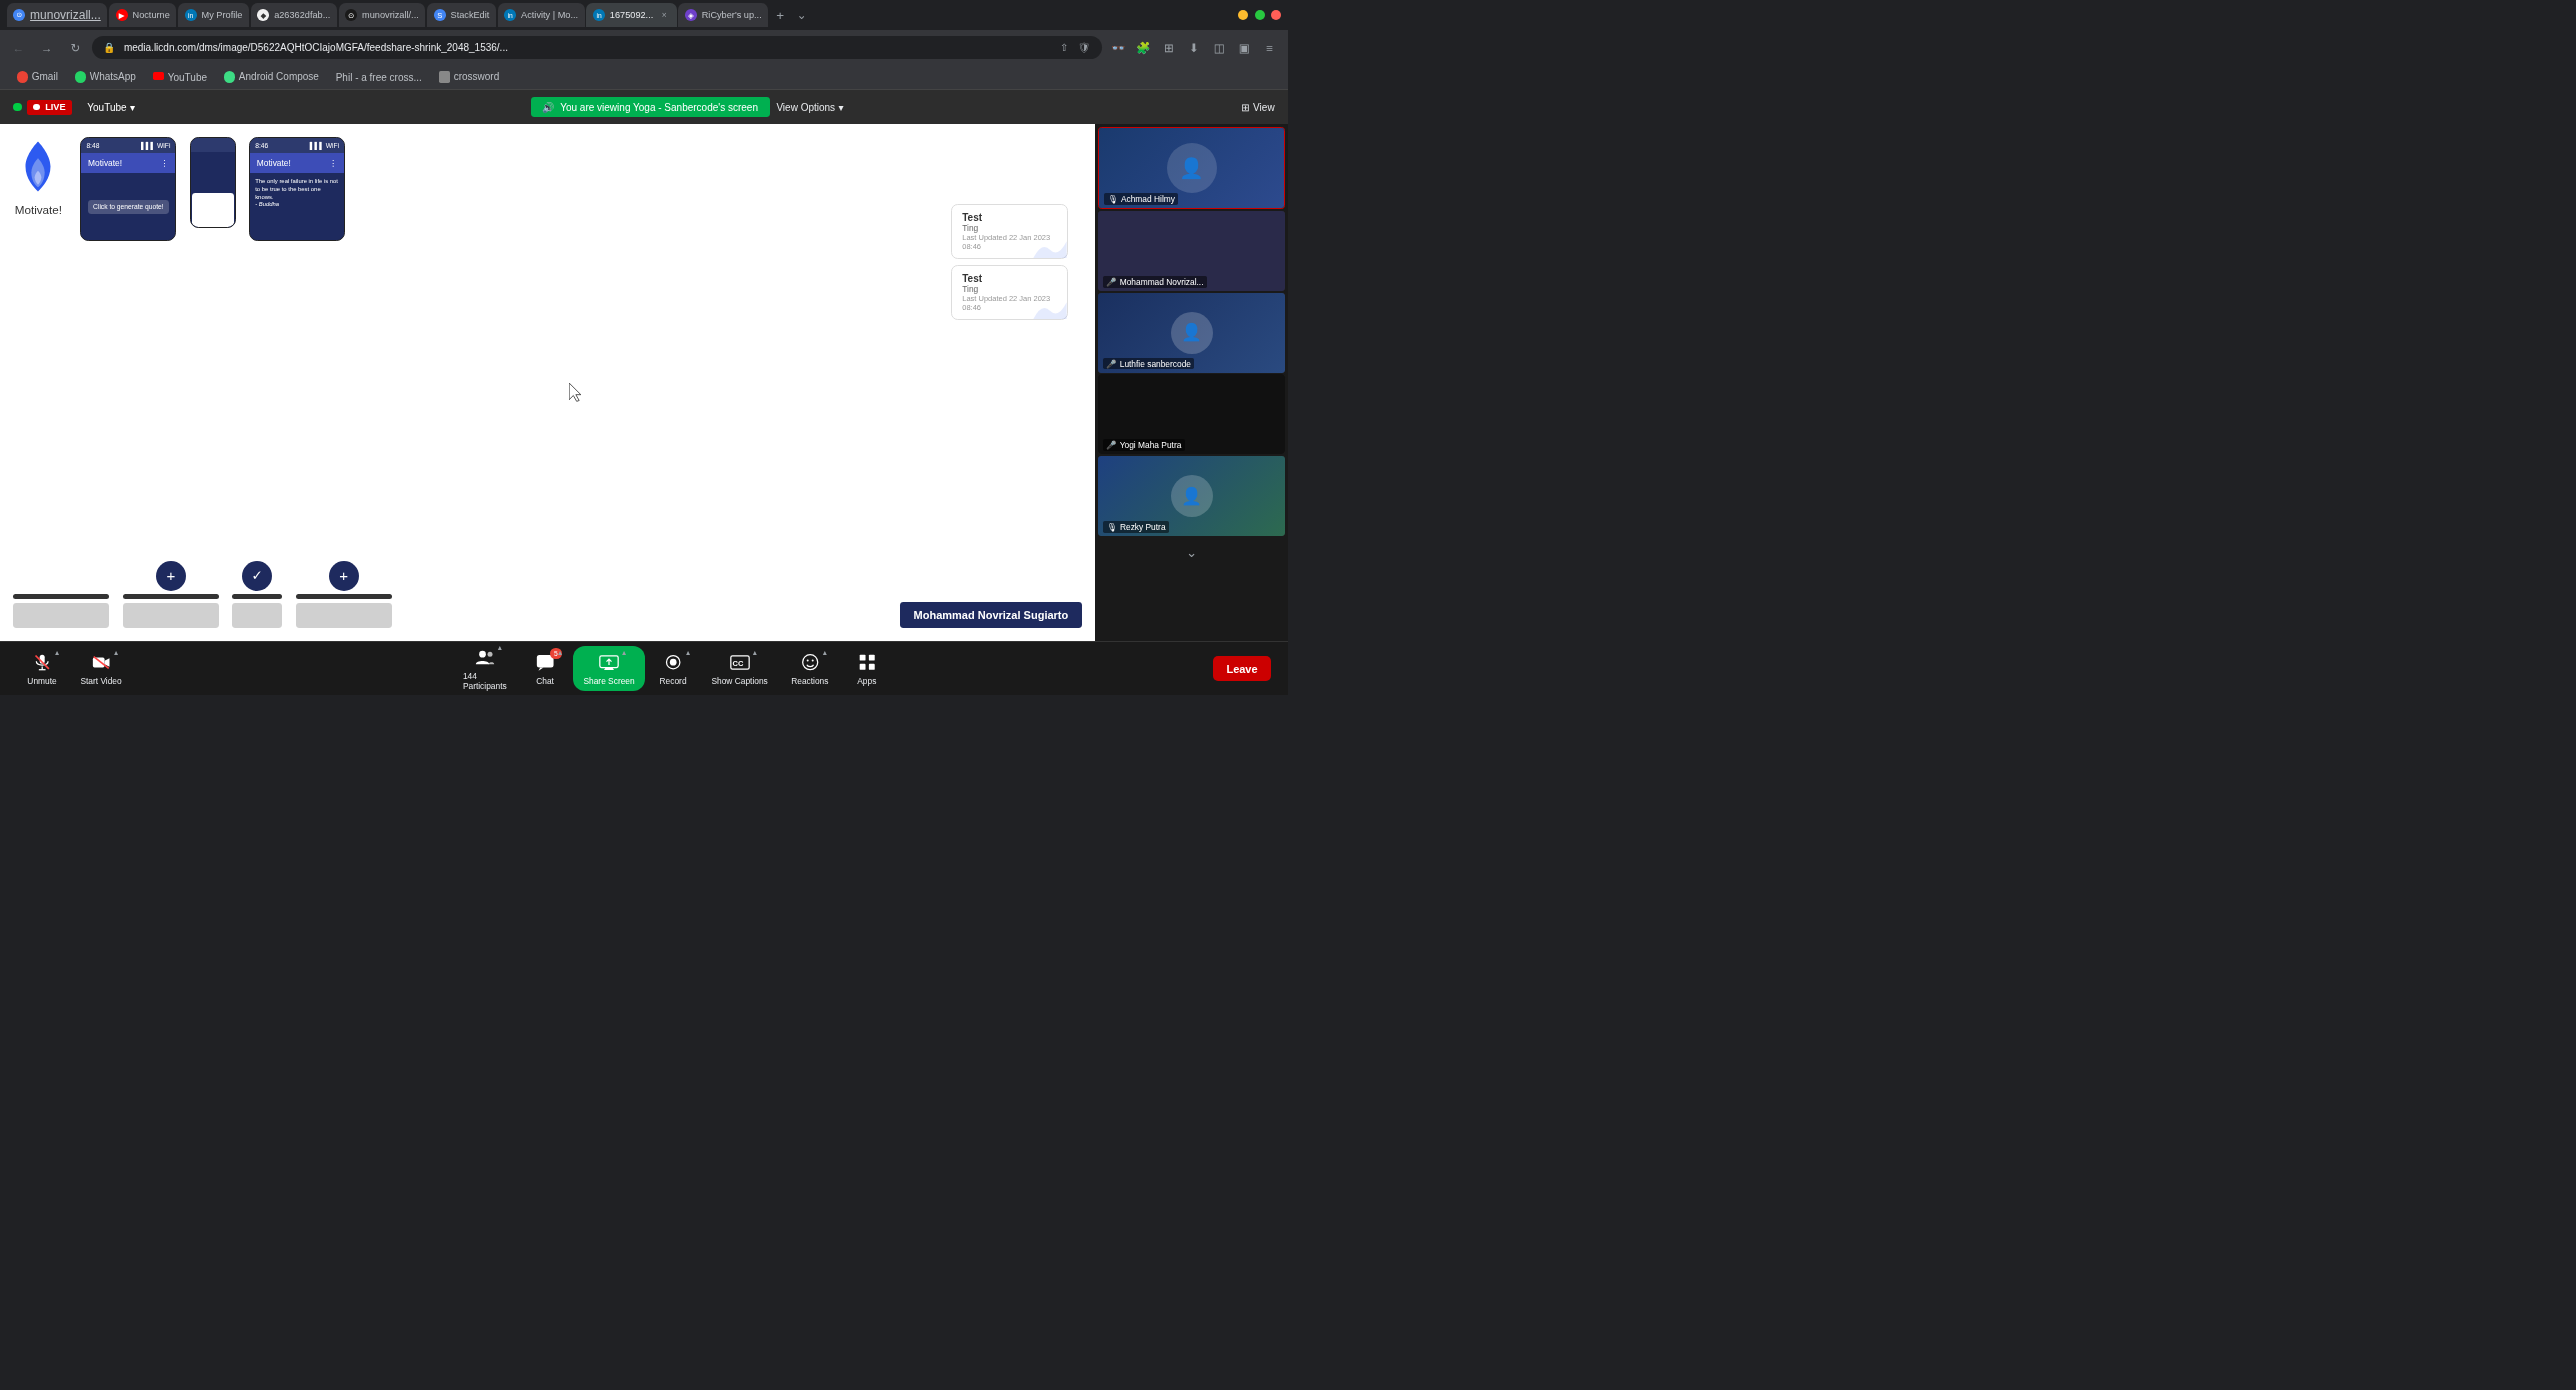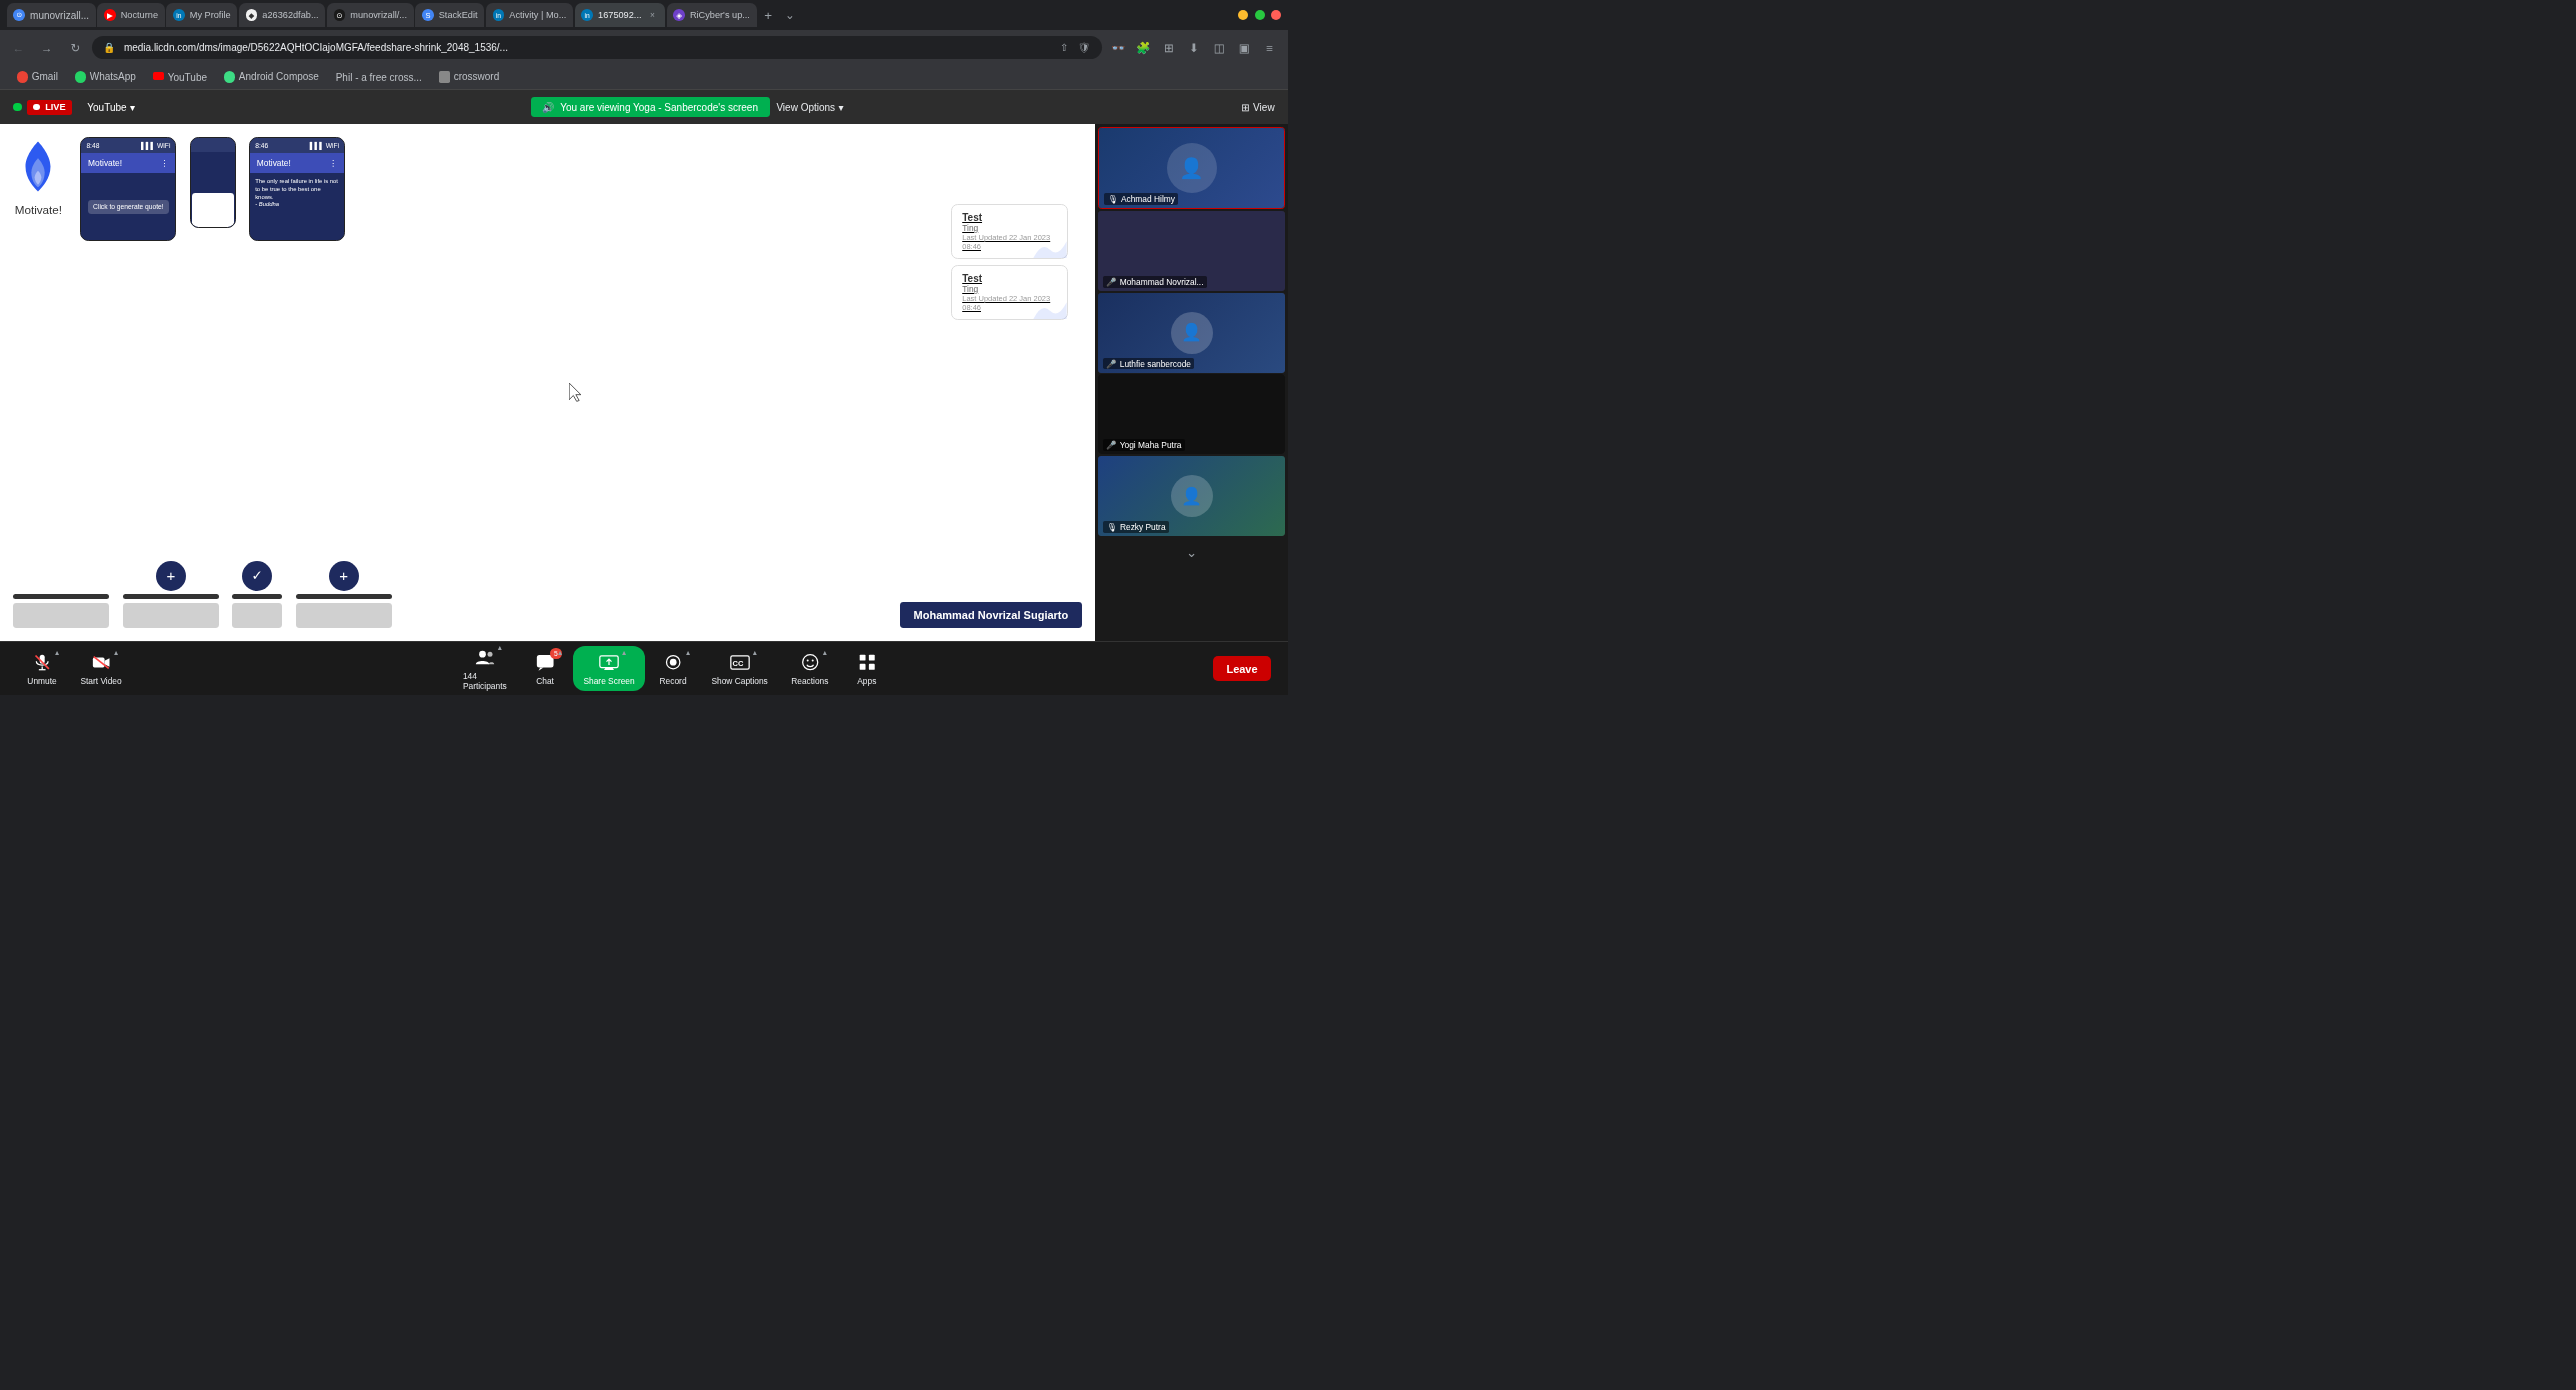--- a/index.html
+++ b/index.html
@@ -432,21 +432,20 @@
     }
 
     
     .card-items {
       position: absolute;
       right: 13.4px;
       top: 67px;
       display: flex;
       flex-direction: column;
       gap: 6.7px;
-      text-decoration: underline;
     }
 
     .card-item {
       background: white;
       border: 0.8px solid #ddd;
       border-radius: 6.7px;
       padding: 6.7px 10px;
       width: 117px;
       position: relative;
     }
@@ -663,21 +662,21 @@
   </style>
 </head>
 <body>
 
 <div class="browser-chrome">
 
   <div class="tab-bar">
 
     <div class="tab">
       <div class="tab-icon" style="background:#4285f4;color:white;font-size:6.7px;">⊙</div>
-      <span style="font-size:10px;">munovrizall...</span>
+      <span style="font-size:12px;text-decoration:underline;">munovrizall...</span>
     </div>
     <div class="tab">
       <div class="tab-icon" style="background:#ff0000;color:white;">▶</div>
       <span style="font-size:9.2px;">Nocturne</span>
     </div>
     <div class="tab">
       <div class="tab-icon" style="background:#0077b5;color:white;font-size:6.7px;">in</div>
       <span style="font-size:9.2px;">My Profile</span>
     </div>
     <div class="tab">

